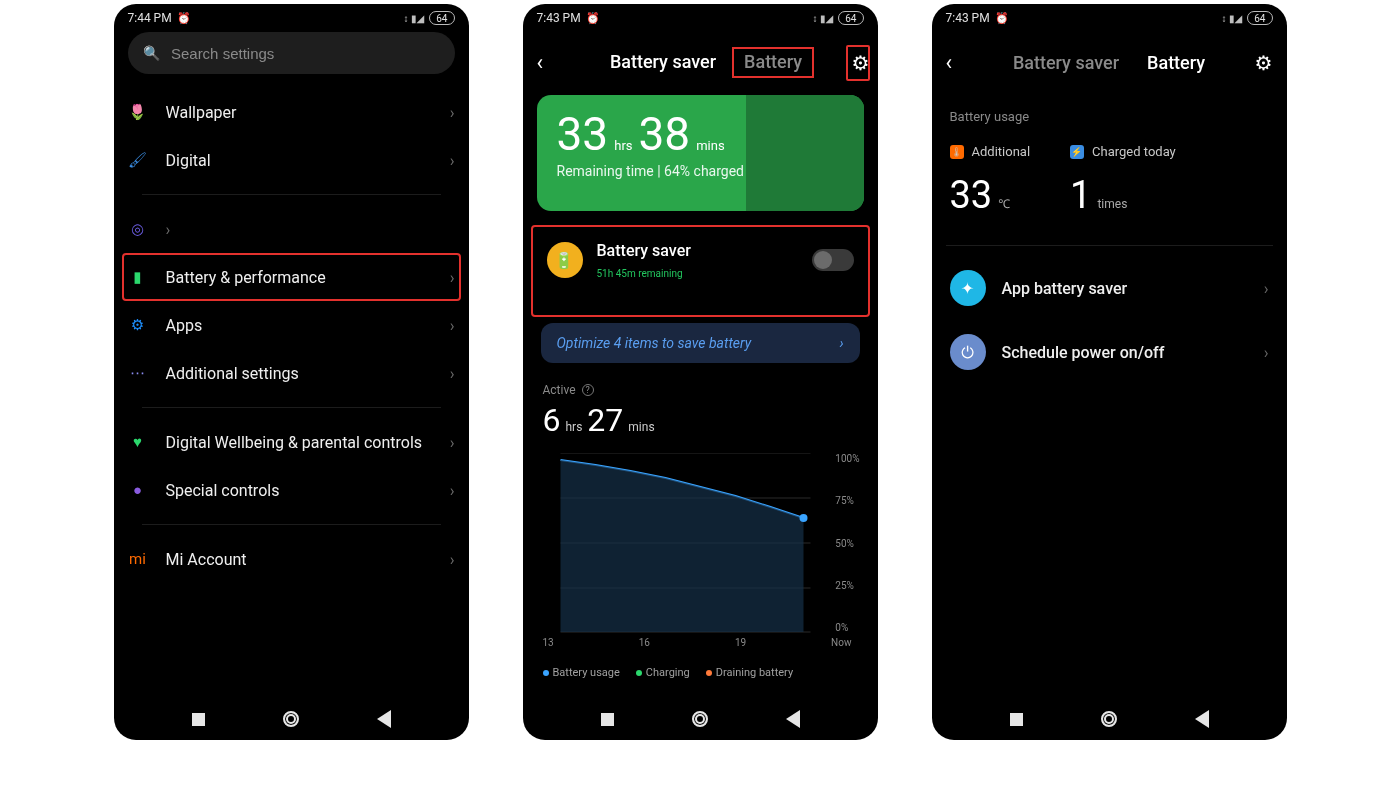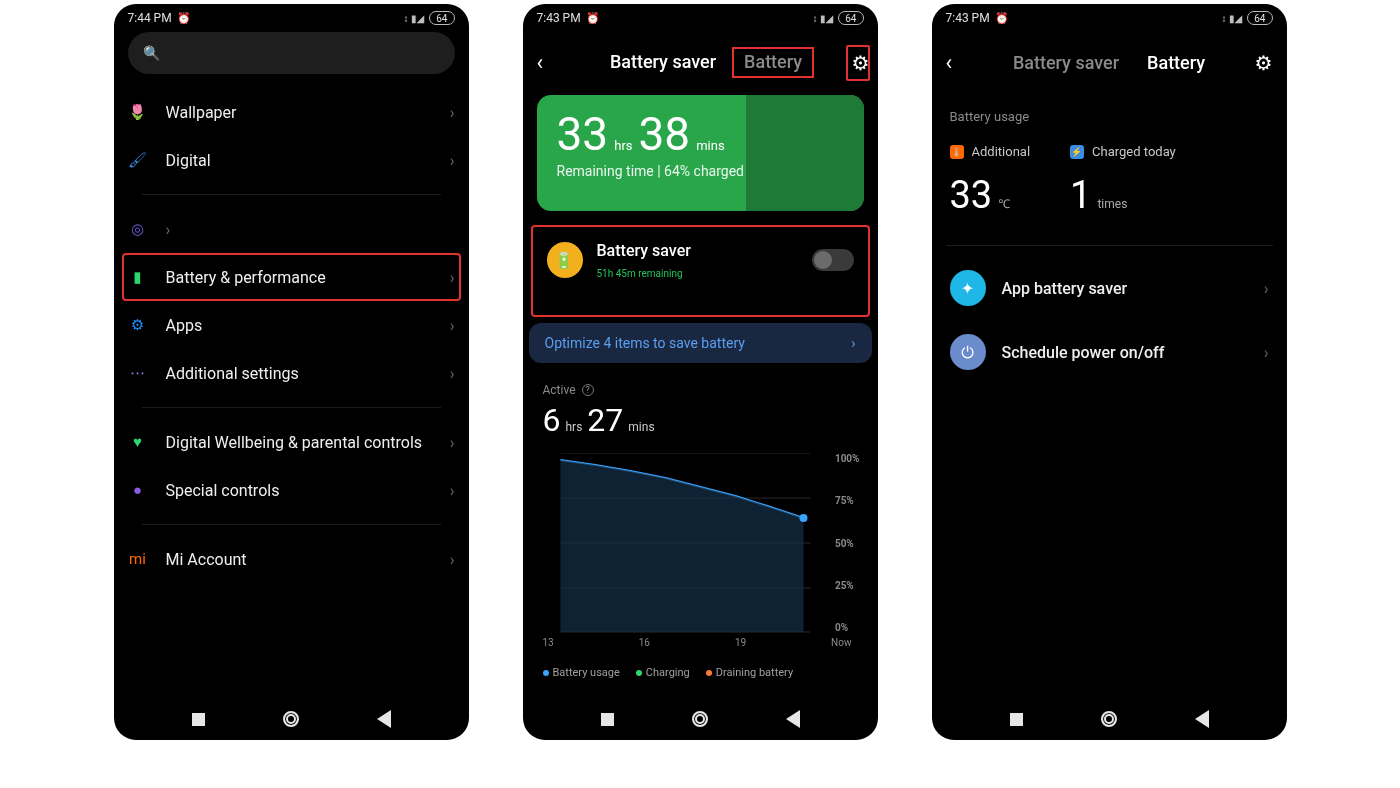--- a/index.html
+++ b/index.html
@@ -202,28 +202,29 @@
   .toggle .knob {
     position: absolute;
     left: 2px; top: 2px;
     width: 18px; height: 18px;
     background: #6b6b6b;
     border-radius: 50%;
   }
 
   
   .optimize-pill {
-    margin: 6px 6px 14px;
+    margin: 6px 18px 14px;
     background: #1a2740;
     border-radius: 12px;
     padding: 12px 16px;
     display: flex;
     align-items: center;
     color: #5a9ef0;
     font-size: 14px;
+    font-style: italic;
   }
   .optimize-pill .chev { margin-left: auto; }
 
   
   .active-section { padding: 6px 20px 0; }
   .active-label { color: #8a8a8a; font-size: 12px; display: flex; align-items: center; gap: 6px; }
   .active-time { display: flex; align-items: baseline; gap: 5px; margin-top: 4px; color: #fff; }
   .active-time .b { font-size: 32px; }
   .active-time .u { font-size: 12px; color: #ccc; }
 
@@ -237,21 +238,20 @@
   .chart-ylabels {
     position: absolute;
     right: -2px;
     top: 0;
     height: 100%;
     display: flex;
     flex-direction: column;
     justify-content: space-between;
     font-size: 10px;
     color: #8a8a8a;
-    font-weight: bold;
   }
   .chart-xlabels {
     display: flex;
     justify-content: space-between;
     font-size: 10px;
     color: #8a8a8a;
     margin: 4px 26px 0 20px;
   }
   .legend {
     display: flex;
@@ -306,20 +306,21 @@
     </div>
     <div class="right">
       <span class="signal-icons">↕ ▮◢</span>
       <span class="battery-pill">64</span>
     </div>
   </div>
 
 
   <div class="searchbar">
     <span>🔍</span>
+    <input placeholder="Search settings" style="">
   </div>
 
   <div class="list" id="s1-list">
       <div class="list-item">
         <span class="li-icon" style="color:#d24a6b">🌷</span>
         <span class="li-label">Wallpaper</span>
         <span class="li-chevron">›</span>
       </div>
       <div class="list-item">
         <span class="li-icon" style="color:#3a8de3">🖌</span>

